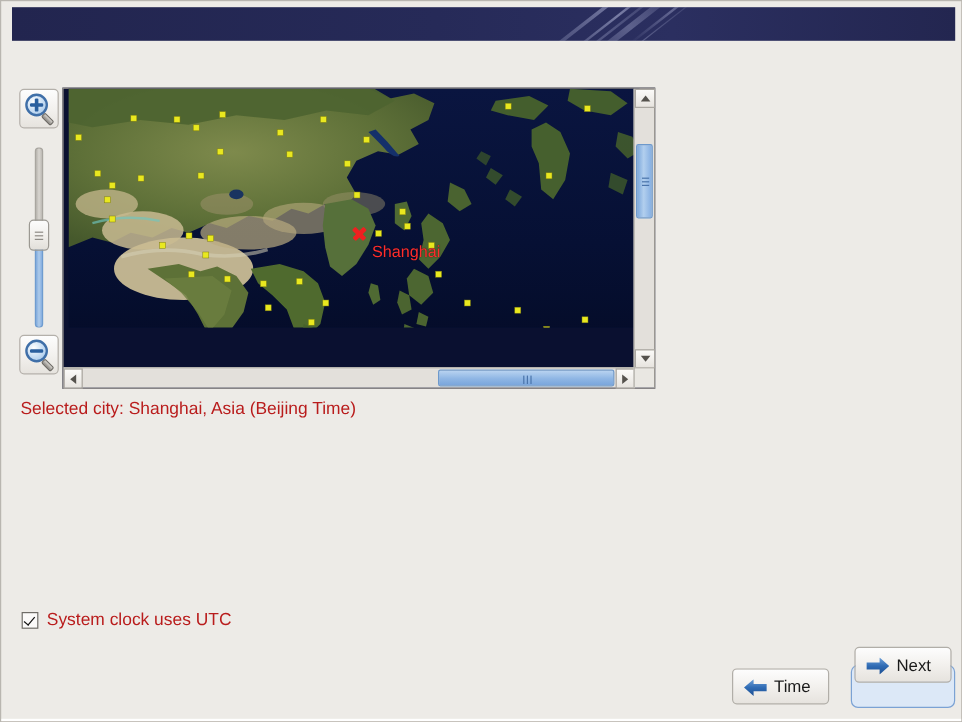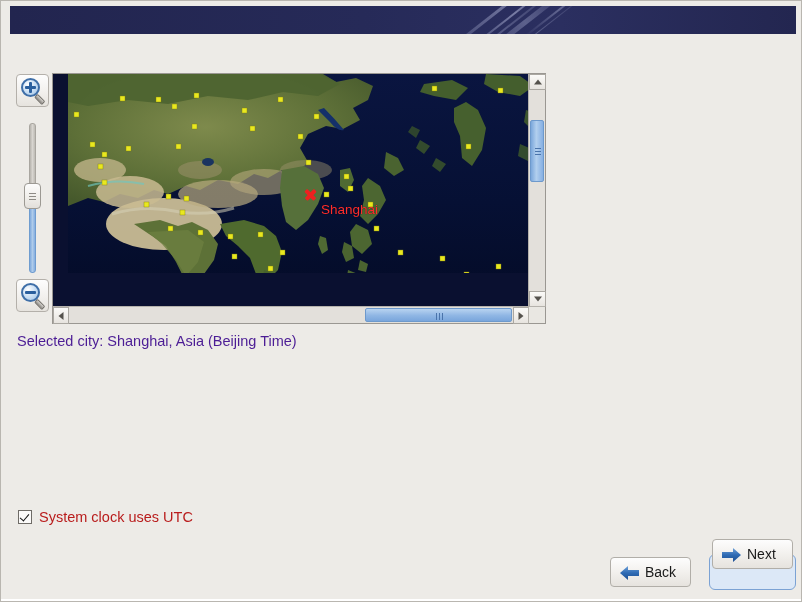--- a/index.html
+++ b/index.html
@@ -148,21 +148,21 @@
   #map-frame {
     position: absolute;
     left: 51px; top: 72px;
     width: 494px; height: 251px;
     border: 1px solid #9a9792;
     box-sizing: border-box;
     background: #0a1030;
   }
   #map-canvas {
     position: absolute;
-    left: 15px; top: 0;
+    left: 4px; top: 0;
     width: 476px; height: 199px;
     overflow: hidden;
     background: #061034;
   }
   #map-canvas svg { display: block; }
 
   .city-dot {
     fill: #e9e81f;
     stroke: #7d7c12;
     stroke-width: 0.4;
@@ -271,21 +271,21 @@
        2px 2px 2px rgba(90,90,90,0.45);
     white-space: nowrap;
     pointer-events: none;
   }
 
   
   #selected-city {
     position: absolute;
     left: 16px; top: 332px;
     font-size: 14.5px;
-    color: #4c1d95;
+    color: #b91c1c;
     white-space: nowrap;
   }
 
   
   #timezone-combo {
     position: absolute;
     left: 16px; top: 356px;
     width: 254px; height: 27px;
     background: linear-gradient(to bottom, #fdfdfd 0%, #f3f1ee 50%, #e9e6e1 100%);
     border: 1px solid #a8a5a0;
@@ -620,21 +620,21 @@
         <defs>
           <linearGradient id="gb" x1="0" y1="0" x2="0" y2="1">
             <stop offset="0%" stop-color="#6ea0d8"></stop>
             <stop offset="50%" stop-color="#2f6bb4"></stop>
             <stop offset="100%" stop-color="#1d4f92"></stop>
           </linearGradient>
         </defs>
         <path d="M8,0 L8,4 L19,4 L19,10 L8,10 L8,14 L0,7 Z" fill="url(#gb)" stroke="#1b4韓" stroke-width="0"></path>
       </svg>
     </span>
-    <span class="nav-label">Back</span>
+    <span class="nav-label">Time</span>
   </div>
 
   <div class="nav-btn" id="next-button">
     <span class="nav-arrow">
       <svg width="19" height="14" viewBox="0 0 19 14" xmlns="http://www.w3.org/2000/svg">
         <defs>
           <linearGradient id="gn" x1="0" y1="0" x2="0" y2="1">
             <stop offset="0%" stop-color="#6ea0d8"></stop>
             <stop offset="50%" stop-color="#2f6bb4"></stop>
             <stop offset="100%" stop-color="#1d4f92"></stop>

